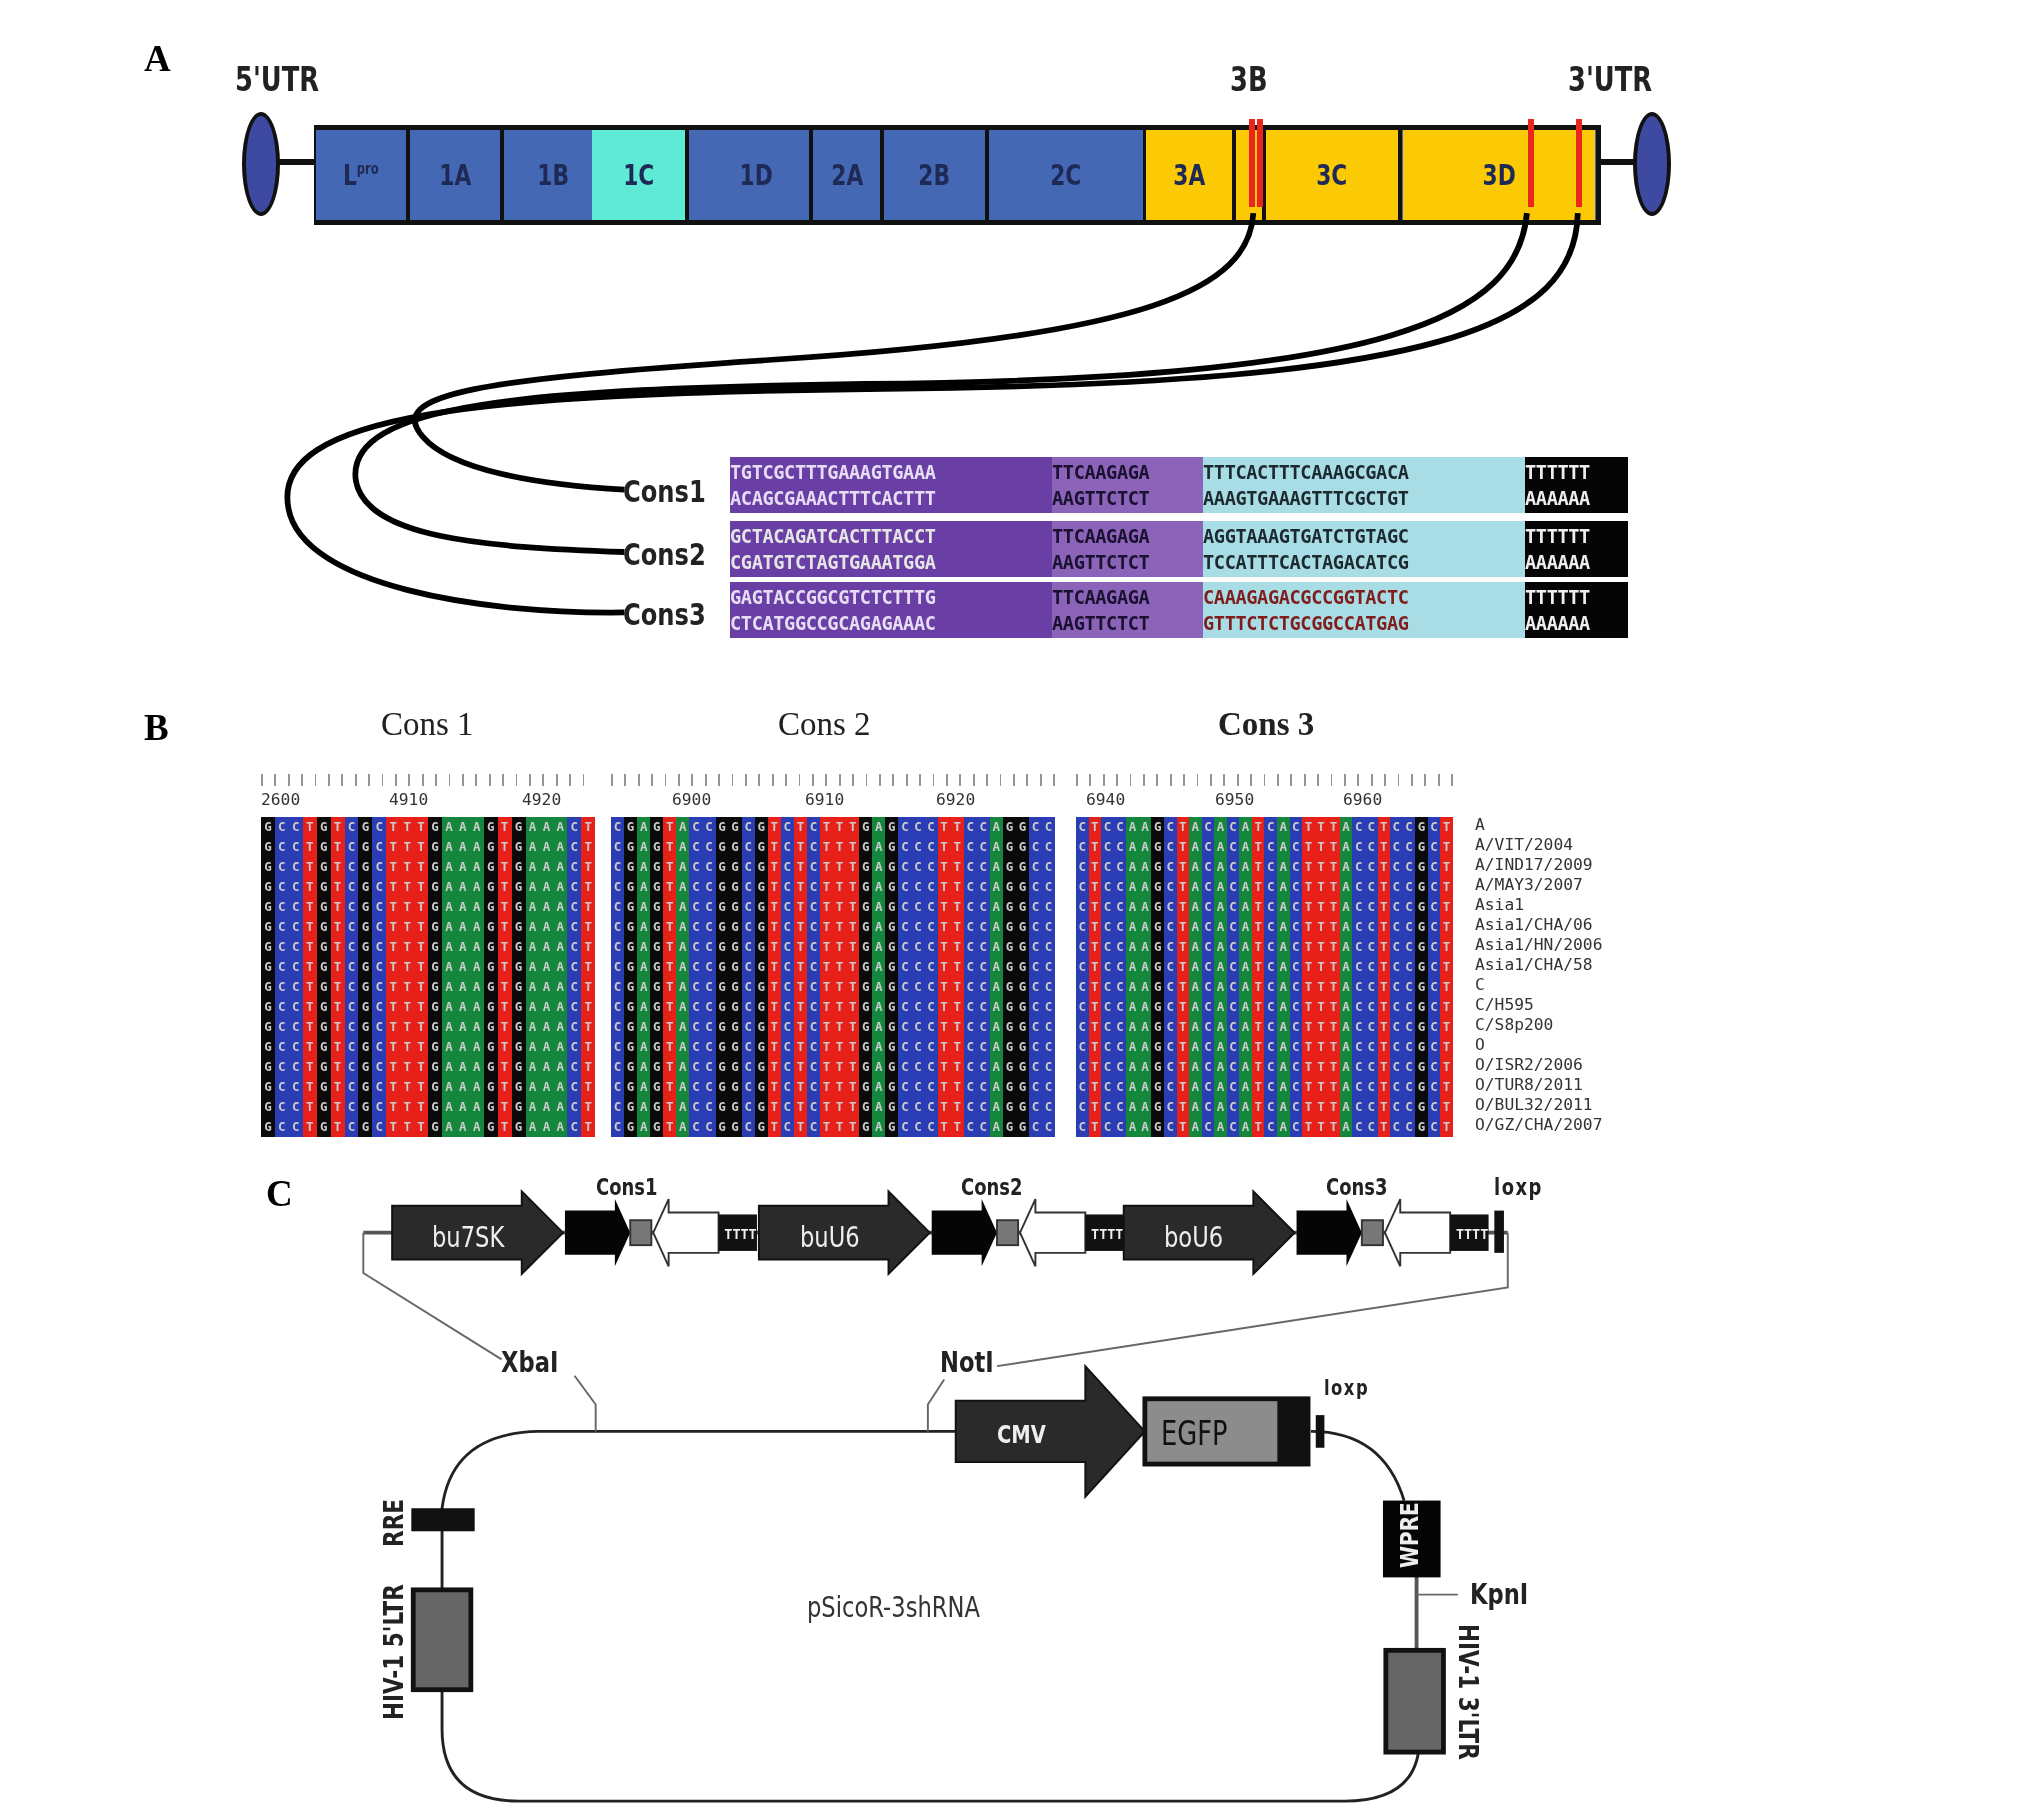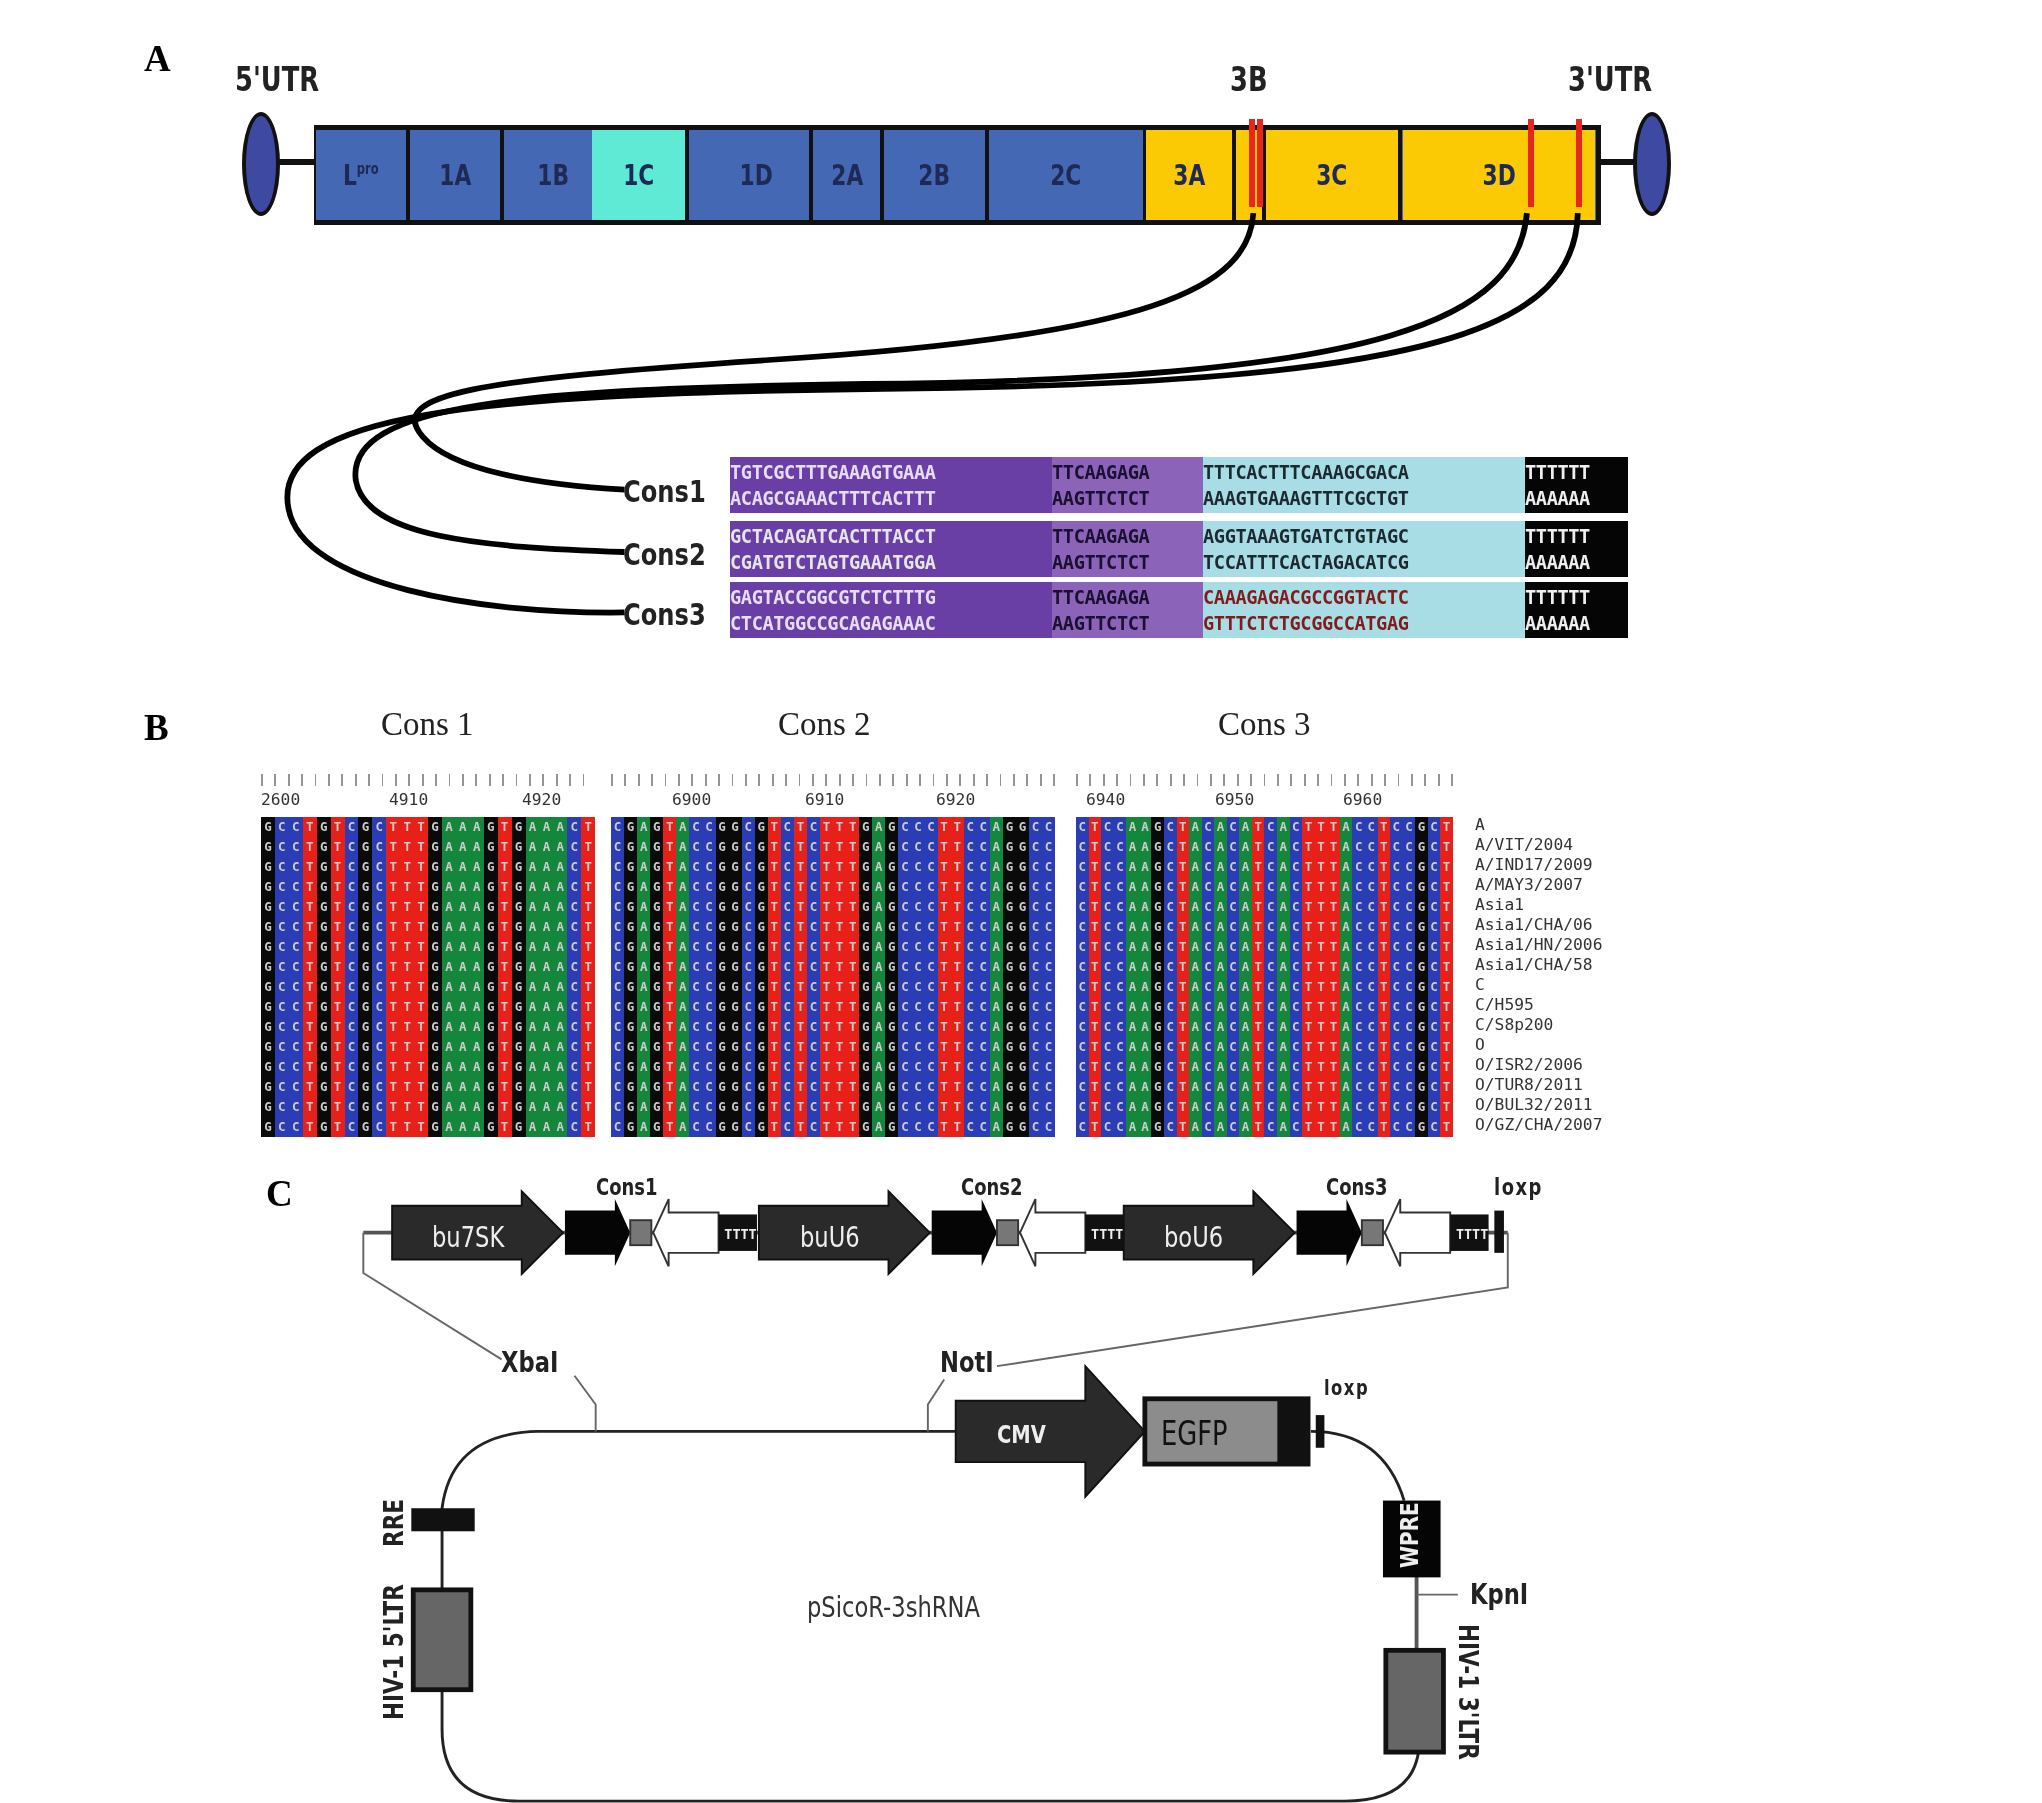--- a/index.html
+++ b/index.html
@@ -102,21 +102,21 @@
       <div class="seqpart" style="width: 322px; background: rgb(106, 63, 165); color: rgb(230, 221, 245);"><div>GAGTACCGGCGTCTCTTTG</div><div>CTCATGGCCGCAGAGAAAC</div></div>
       <div class="seqpart" style="width: 152px; background: rgb(139, 99, 184); color: rgb(26, 16, 48);"><div>TTCAAGAGA</div><div>AAGTTCTCT</div></div>
       <div class="seqpart" style="width: 322px; background: rgb(169, 221, 230); color: #7f1d1d;"><div>CAAAGAGACGCCGGTACTC</div><div>GTTTCTCTGCGGCCATGAG</div></div>
       <div class="seqpart" style="width: 103px; background: rgb(5, 5, 5); color: rgb(238, 238, 238);"><div>TTTTTT</div><div>AAAAAA</div></div>
     </div>
   </div>
 
 <div class="abs panel-letter" style="left:144px;top:706px;">B</div>
 <div class="cons-title" style="left:381px;">Cons 1</div>
 <div class="cons-title" style="left:778px;">Cons 2</div>
-<div class="cons-title" style="left:1218px;">Cons 3</div>
+<div class="cons-title" style="left:1218px;font-weight:bold;">Cons 3</div>
 
 <div id="alignments">
     <div class="ticks" style="left: 261px; top: 774px; width: 334px; background: repeating-linear-gradient(90deg, rgb(102, 102, 102) 0px, rgb(102, 102, 102) 1.9px, transparent 1.9px, transparent 13.4px); opacity: 0.7;"></div>
     <div class="tick-lbl" style="left: 261px;">2600</div>
     <div class="tick-lbl" style="left: 389px;">4910</div>
     <div class="tick-lbl" style="left: 522px;">4920</div>
     <div class="aln" style="left: 261px; top: 817px; width: 334px; height: 320px;">
       <div class="col" style="flex: 1 1 0%; background: rgb(10, 10, 10);">
         <span>G</span>
         <span>G</span>

